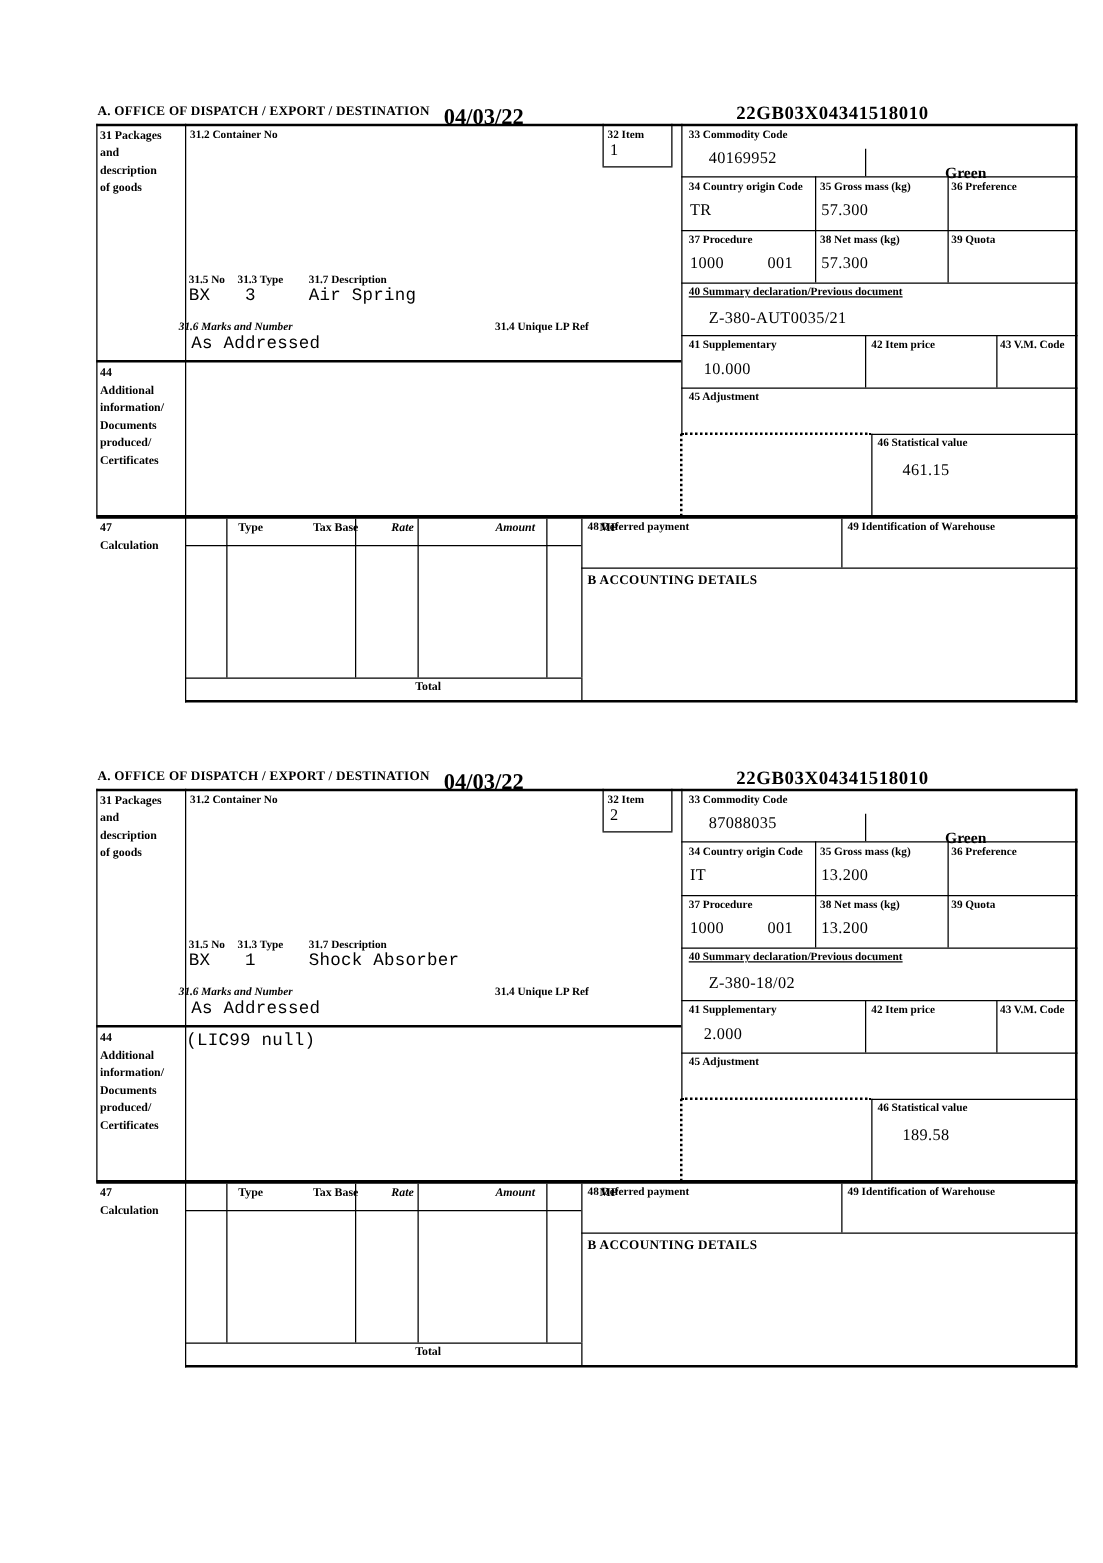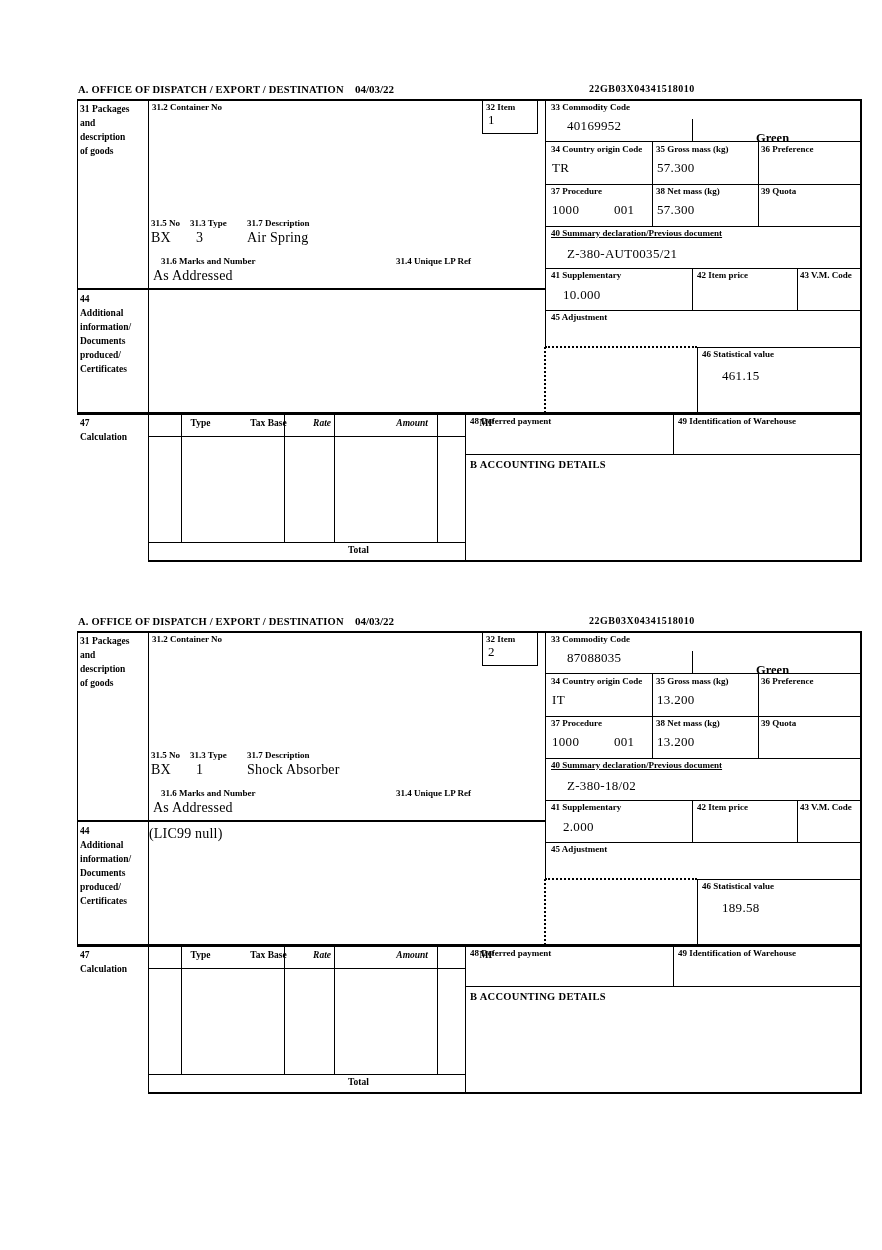--- a/index.html
+++ b/index.html
@@ -7,28 +7,28 @@
         font-family:"Liberation Serif","DejaVu Serif",serif;color:#000;}
   .form{position:absolute;left:0;width:882px;height:470px;}
   .form-0{top:99px;}
   .form-1{top:631px;}
   .ln{position:absolute;background:#000;}
   .dotv{position:absolute;border-left:2px dotted #000;background:none;}
   .doth{position:absolute;border-top:2px dotted #000;background:none;}
   .lbl{position:absolute;font-weight:bold;font-size:9px;line-height:11px;white-space:nowrap;}
   .blk{position:absolute;font-weight:bold;font-size:9.5px;line-height:14px;white-space:pre-line;}
   .val{position:absolute;font-size:13px;line-height:14px;letter-spacing:.3px;white-space:nowrap;}
-  .val14{position:absolute;font-size:14px;line-height:15px;letter-spacing:.2px;white-space:nowrap;}
+  .val14{position:absolute;font-size:14px;line-height:15px;letter-spacing:.2px;white-space:nowrap;font-family:Liberation Mono, monospace;}
   .th{position:absolute;font-weight:bold;font-size:9.5px;line-height:11px;}
   .tc{text-align:center;padding-left:36px;}
   .tr{text-align:right;box-sizing:border-box;font-style:italic;}
   .acct{position:absolute;font-weight:bold;font-size:10.5px;letter-spacing:.3px;white-space:nowrap;}
   .hdrA{position:absolute;left:78px;top:-15px;font-weight:bold;font-size:10.5px;letter-spacing:.2px;white-space:nowrap;}
-  .hdrDate{position:absolute;left:355px;top:-16px;font-weight:bold;font-size:11px;white-space:nowrap;}
-  .hdrRef{position:absolute;left:589px;top:-16px;font-weight:bold;font-size:10px;letter-spacing:.5px;white-space:nowrap;}
+  .hdrDate{position:absolute;left:355px;top:-16px;font-weight:bold;font-size:18px;white-space:nowrap;}
+  .hdrRef{position:absolute;left:589px;top:-16px;font-weight:bold;font-size:15px;letter-spacing:.5px;white-space:nowrap;}
   .hdrGreen{position:absolute;left:756px;top:-16px;font-weight:bold;font-size:12.5px;white-space:nowrap;margin-top:48px;}
   
   .l-top{left:77px;top:0;width:785px;height:2px;}
   .l-left{left:77px;top:0;width:1px;height:315px;}
   .l-right{left:860px;top:0;width:2px;height:463px;}
   .l-x148{left:148px;top:0;width:1px;height:463px;}
   .l-x545{left:545px;top:0;width:1px;height:248px;}
   .l-x545d{left:544px;top:248px;height:66px;}
   .l-b32l{left:482px;top:0;width:1px;height:34px;}
   .l-b32r{left:537px;top:0;width:1px;height:34px;}
@@ -85,35 +85,35 @@
   .p-b43{left:800px;top:171px;}
   .p-b45{left:551px;top:213px;}
   .p-b46{left:702px;top:250px;}
   .p-stat{left:722px;top:270px;}
   .p-b315{left:151px;top:119px;}
   .p-b313{left:190px;top:119px;}
   .p-b317{left:247px;top:119px;}
   .p-pkgno{left:151px;top:131px;}
   .p-pkgty{left:196px;top:131px;}
   .p-desc{left:247px;top:131px;}
-  .p-b316{left:161px;top:157px;}
+  .p-b316{left:143px;top:157px;font-style:italic;}
   .p-b314{left:396px;top:157px;}
   .p-marks{left:153px;top:169px;}
   .p-b44{left:80px;top:193px;}
   .p-addi{left:149px;top:195px;}
   .p-b47{left:80px;top:317px;}
   .p-thType{left:148px;top:319px;width:33px;}
   .p-thTax{left:181px;top:319px;width:103px;}
   .p-thRate{left:284px;top:319px;width:50px;padding-right:3px;}
   .p-thAmt{left:334px;top:319px;width:103px;padding-right:9px;}
   .p-thMP{left:437px;top:319px;width:28px;}
   .p-b48{left:470px;top:317px;}
   .p-b49{left:678px;top:317px;}
   .p-acct{left:470px;top:360px;}
-  .p-total{left:164px;top:446px;width:317px;}
+  .p-total{left:148px;top:446px;width:317px;}
 </style>
 </head>
 <body>
 
 <div id="page">
   <div class="form form-0">
 
     <div class="hdrA">A.  OFFICE OF DISPATCH / EXPORT / DESTINATION</div>
     <div class="hdrDate">04/03/22</div>
     <div class="hdrRef">22GB03X04341518010</div>

